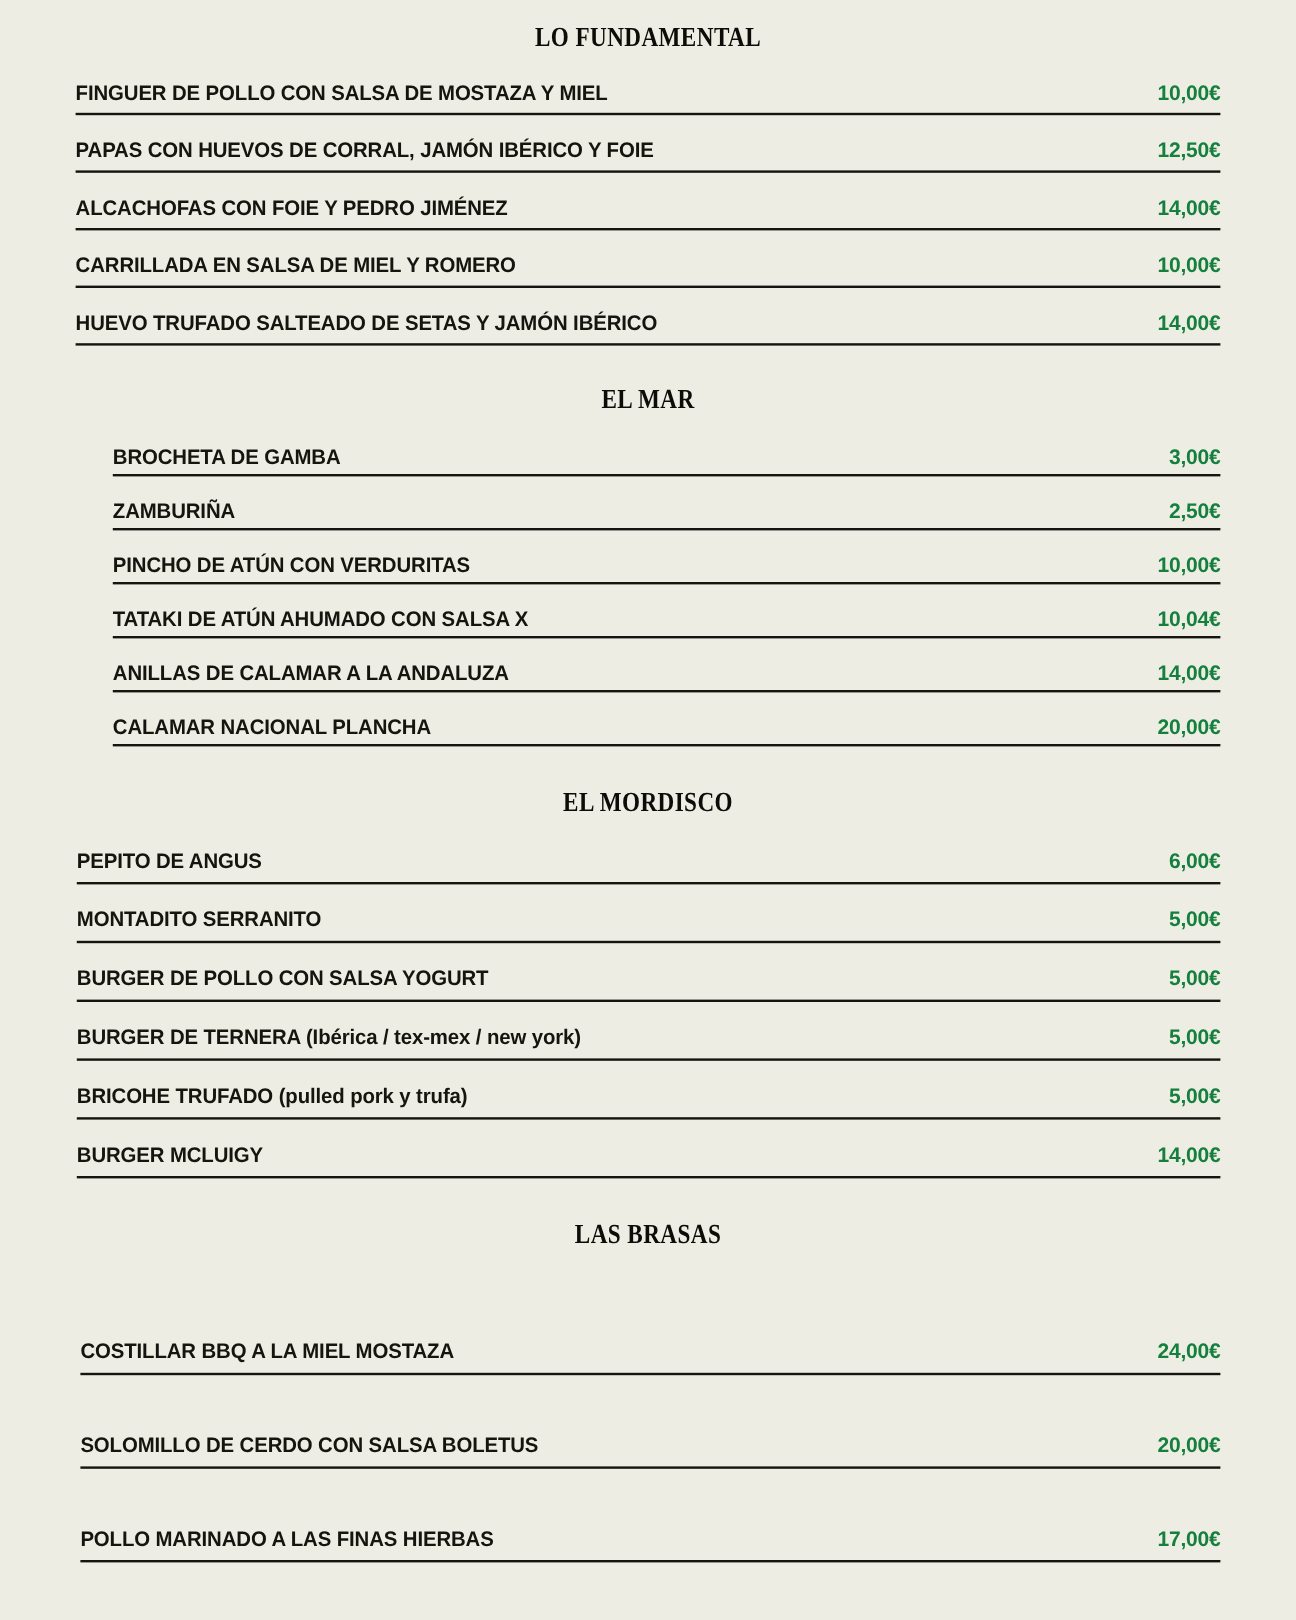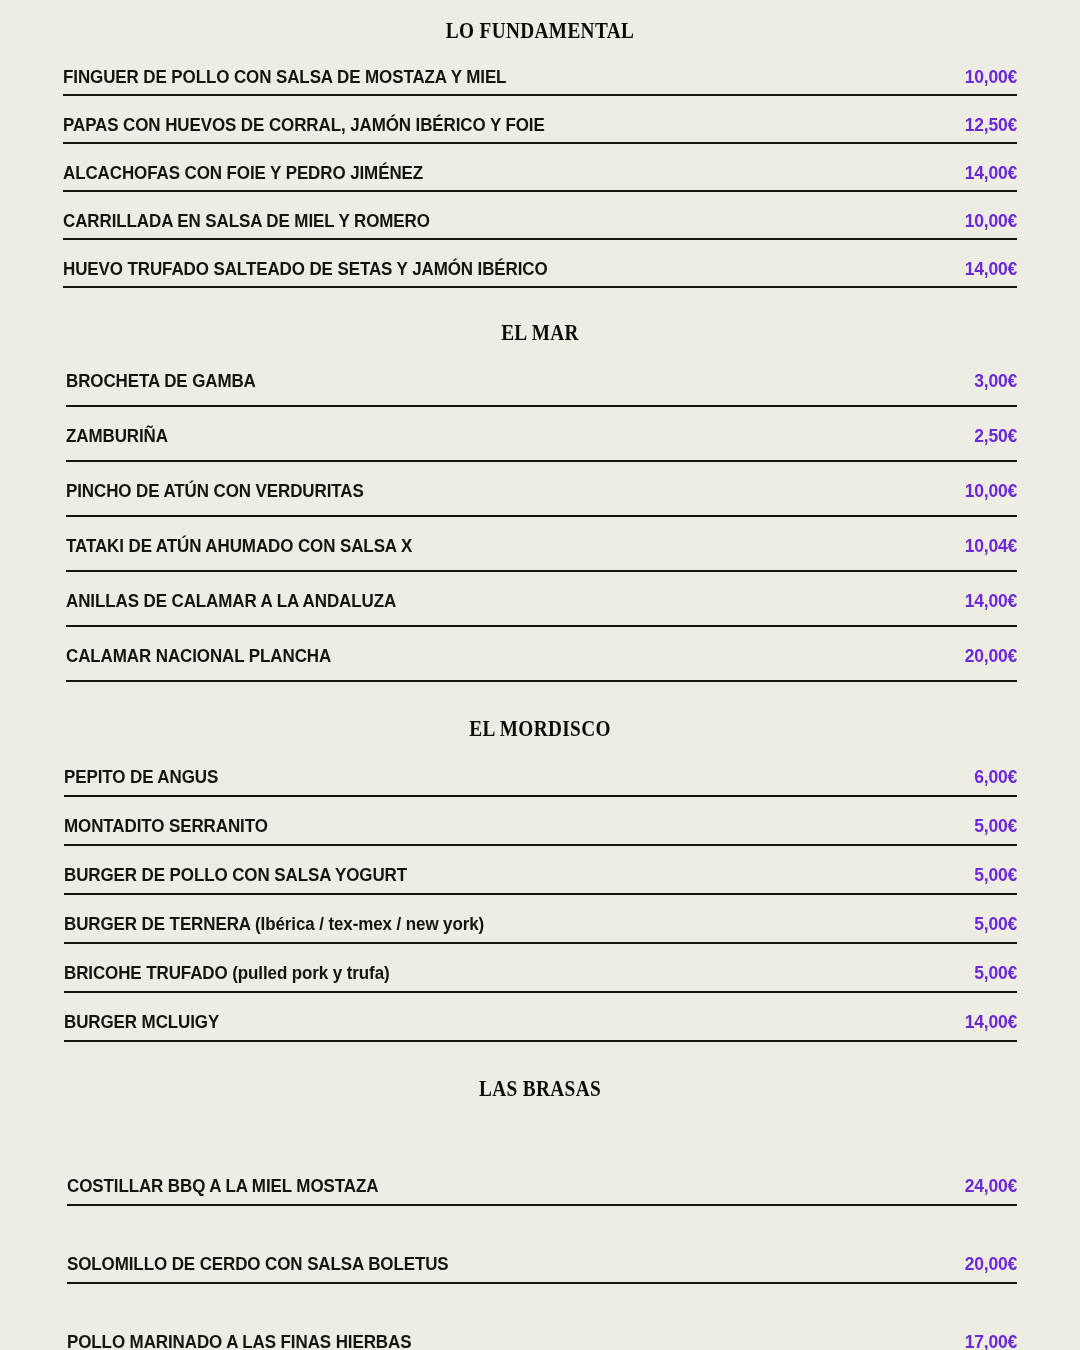--- a/index.html
+++ b/index.html
@@ -57,21 +57,21 @@
     display: flex;
     align-items: baseline;
     justify-content: space-between;
     border-bottom: 2.5px solid #15140e;
     padding-bottom: 6px;
     margin-bottom: 18px;
     gap: 16px;
   }
 
   .section-1 .menu-row { margin-bottom: 19px; padding-bottom: 6px; }
-  .section-2 .menu-row { margin-bottom: 19px; padding-bottom: 13px; }
+  .section-2 .menu-row { margin-bottom: 19px; padding-bottom: 3px; margin-left: 28px; }
   .section-3 .menu-row { margin-bottom: 19px; padding-bottom: 7px; }
   .section-4 .menu-row { margin-bottom: 20px; padding-bottom: 7px; margin-top: 48px; }
 
   .menu-row:last-child { margin-bottom: 0; gap: 44px; }
 
   .item-name {
     font-family: "Liberation Sans", sans-serif;
     font-weight: bold;
     font-size: 17.5px;
     letter-spacing: -0.1px;
@@ -79,21 +79,21 @@
     white-space: nowrap;
     transform: scaleX(0.97);
     transform-origin: left center;
   }
 
   .item-price {
     font-family: "Liberation Sans", sans-serif;
     font-weight: bold;
     font-size: 17.5px;
     letter-spacing: -0.2px;
-    color: #6d28d9;
+    color: #15803d;
     white-space: nowrap;
     text-align: center;
     flex-shrink: 0;
   }
 </style>
 </head>
 <body>
 
 <div class="menu-page">
 

